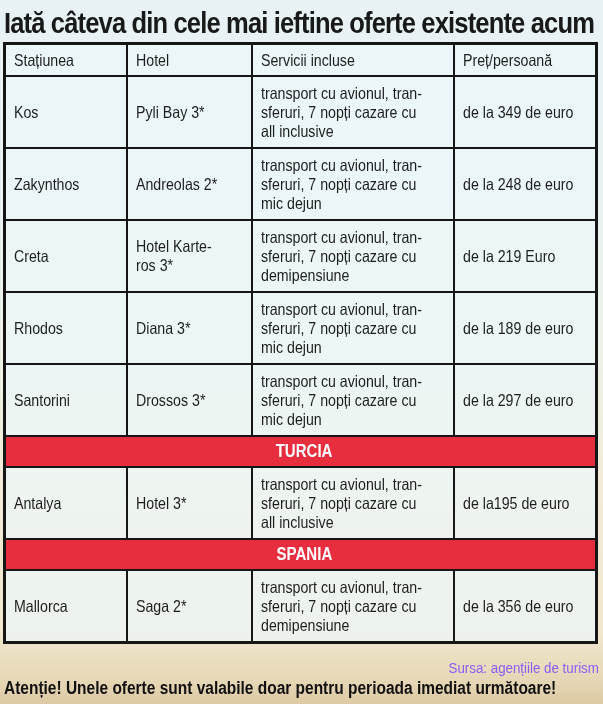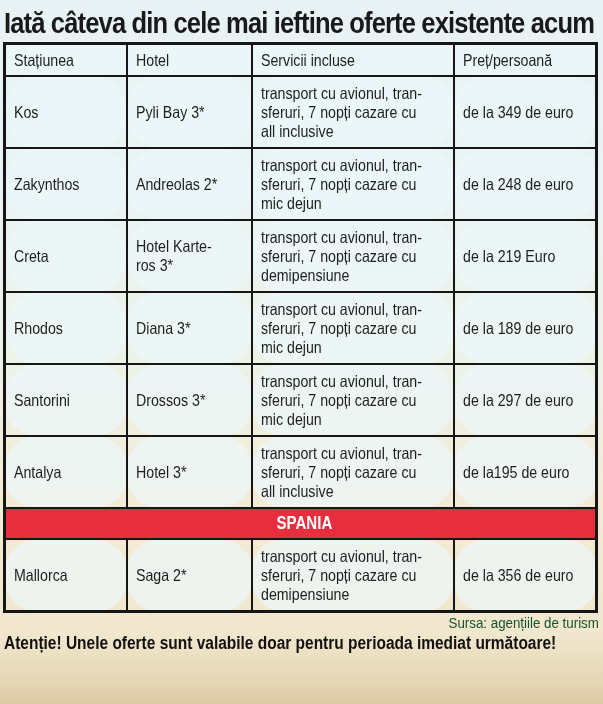--- a/index.html
+++ b/index.html
@@ -33,30 +33,30 @@
     background:rgba(235,246,250,0.72);
     overflow:visible;
   }
   tr.head th{height:26px;}
   tr.banner td{
     height:25px;
     background:#e62e3e;
     color:#ffffff;font-weight:bold;font-size:17.5px;
     text-align:center;
   }
-  tr.datarow td{height:66px;border-radius:32px;}
+  tr.datarow td{height:66px;}
   .cond{
     display:inline-block;white-space:pre-line;
     transform:scaleX(0.86);transform-origin:left center;
   }
   td .cond{width:116%;}
   tr.banner .cond{transform-origin:center center;white-space:nowrap;width:auto;}
   .source{
     width:599px;text-align:right;
-    font-size:15.5px;color:#14532d;margin-top:1px;text-decoration:underline;
+    font-size:15.5px;color:#8b5cf6;margin-top:15px;text-decoration:underline;
   }
   .source .cond{transform-origin:right center;white-space:nowrap;width:auto;}
   .warning{
     padding-left:4px;margin-top:1px;
     font-size:18px;font-weight:bold;color:#111;white-space:nowrap;
   }
   .warning .cond{transform-origin:left center;white-space:nowrap;width:auto;}
 </style>
 </head>
 <body>
@@ -116,20 +116,23 @@
       </tr>
       <tr class="datarow">
         <td><span class="cond">Santorini</span></td>
         <td><span class="cond">Drossos 3*</span></td>
         <td><span class="cond">transport cu avionul, tran-
 sferuri, 7 nopți cazare cu
 mic dejun</span></td>
         <td><span class="cond">de la 297 de euro</span></td>
       </tr>
 
+      <tr class="banner">
+        <td colspan="4"><span class="cond">TURCIA</span></td>
+      </tr>
 
       <tr class="datarow">
         <td><span class="cond">Antalya</span></td>
         <td><span class="cond">Hotel 3*</span></td>
         <td><span class="cond">transport cu avionul, tran-
 sferuri, 7 nopți cazare cu
 all inclusive</span></td>
         <td><span class="cond">de la195 de euro</span></td>
       </tr>
 

